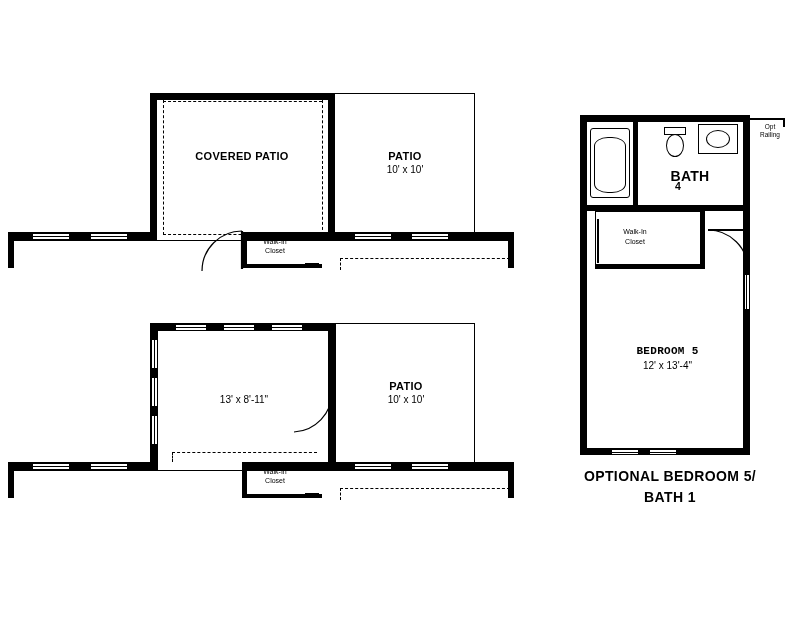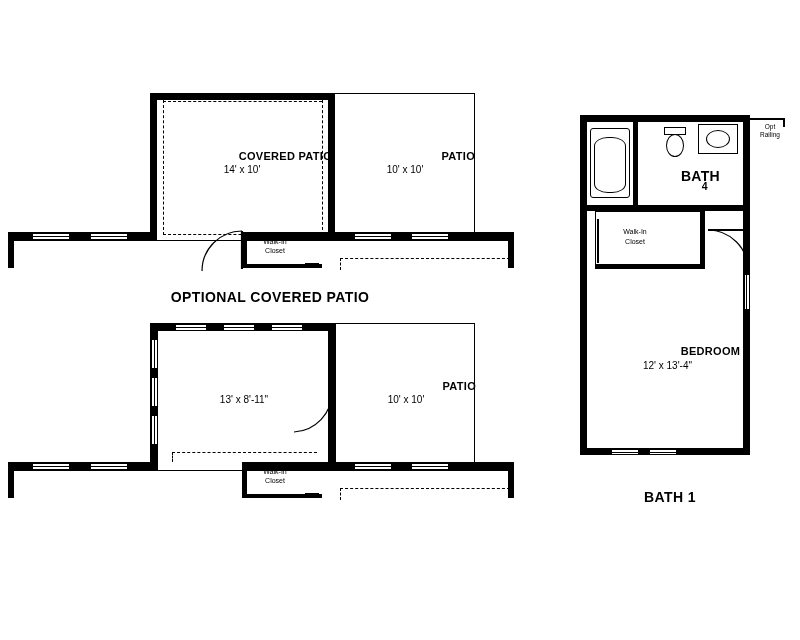--- a/index.html
+++ b/index.html
@@ -51,21 +51,20 @@
   .lbl {
     position: absolute;
     text-align: center;
     line-height: 1.15;
     white-space: nowrap;
   }
   .room-name {
     font-size: 11px;
     font-weight: bold;
     letter-spacing: .3px;
-    text-align: right;
   }
   .room-dim {
     font-size: 10px;
     font-weight: normal;
   }
   .small-lbl {
     font-size: 7px;
     font-weight: normal;
     line-height: 1.1;
   }
@@ -144,21 +143,20 @@
   <div class="wall" style="left:150px; top:93px; width:7px; height:148px;"></div>
 
   <div class="wall" style="left:328px; top:93px; width:7px; height:148px;"></div>
 
   <div class="dash-v" style="left:163px; top:100px; height:135px;"></div>
   <div class="dash-v" style="left:322px; top:100px; height:135px;"></div>
   <div class="dash-h" style="left:163px; top:234px; width:159px;"></div>
   <div class="dash-h" style="left:163px; top:101px; width:159px;"></div>
 
   <div class="lbl room-name" style="left:152px; top:150px; width:180px;">COVERED PATIO</div>
-  <div class="lbl room-dim" style="left:152px; top:164px; width:180px;">14' x 10'</div>
 
   <div class="lbl room-name" style="left:335px; top:150px; width:140px;">PATIO</div>
   <div class="lbl room-dim" style="left:335px; top:164px; width:140px;">10' x 10'</div>
 
   <div class="wall" style="left:8px; top:232px; width:145px; height:9px;"></div>
 
   <div class="fill-white" style="left:33px; top:234px; width:36px; height:5px;"></div>
   <div class="fill-white" style="left:91px; top:234px; width:36px; height:5px;"></div>
   <div class="thin" style="left:33px; top:236px; width:36px; height:1px;"></div>
   <div class="thin" style="left:91px; top:236px; width:36px; height:1px;"></div>
@@ -183,21 +181,20 @@
 
   <div class="wall" style="left:242px; top:232px; width:5px; height:36px;"></div>
   <div class="wall" style="left:242px; top:264px; width:80px; height:4px;"></div>
   <div class="lbl small-lbl" style="left:250px; top:238px; width:50px;">Walk-In</div>
   <div class="lbl small-lbl" style="left:250px; top:247px; width:50px;">Closet</div>
   <div class="thin" style="left:305px; top:263px; width:14px; height:1.5px;"></div>
 
   <div class="dash-h" style="left:340px; top:258px; width:170px;"></div>
   <div class="dash-v" style="left:340px; top:258px; height:12px;"></div>
 
-  <div class="caption" style="left:0px; top:289px; width:540px;">OPTIONAL COVERED PATIO</div>
 </div>
 
 <div class="plan" style="left:0px; top:300px; width:540px; height:240px;">
 
   <div class="outline" style="left:150px; top:23px; width:325px; height:148px;"></div>
 
   <div class="wall" style="left:150px; top:23px; width:185px; height:8px;"></div>
   <div class="wall" style="left:150px; top:23px; width:8px; height:148px;"></div>
   <div class="wall" style="left:328px; top:23px; width:8px; height:148px;"></div>
 
@@ -300,17 +297,18 @@
   <div class="lbl small-lbl" style="left:70px; top:238px; width:50px;">Closet</div>
   <div class="thin" style="left:57px; top:219px; width:1.5px; height:44px;"></div>
 
   <div class="swing" style="left:166px; top:228px;">
     <svg width="44" height="44" viewBox="0 0 44 44">
       <path d="M2 2 A40 40 0 0 1 42 42" fill="none" stroke="#000" stroke-width="1.2"></path>
       <line x1="2" y1="2" x2="40" y2="2" stroke="#000" stroke-width="2.2"></line>
     </svg>
   </div>
 
-  <div class="lbl room-name" style="left:45px; top:345px; width:165px;">BEDROOM 5</div>
+  <div class="lbl room-name" style="left:45px; top:345px; width:165px;font-family:Liberation Mono, monospace;">BEDROOM 5</div>
   <div class="lbl room-dim" style="left:45px; top:360px; width:165px;">12' x 13'-4"</div>
 
+  <div class="caption" style="left:0px; top:468px; width:260px;">OPTIONAL BEDROOM 5/</div>
   <div class="caption" style="left:0px; top:489px; width:260px;">BATH 1</div>
 </div>
 
 </body></html>

